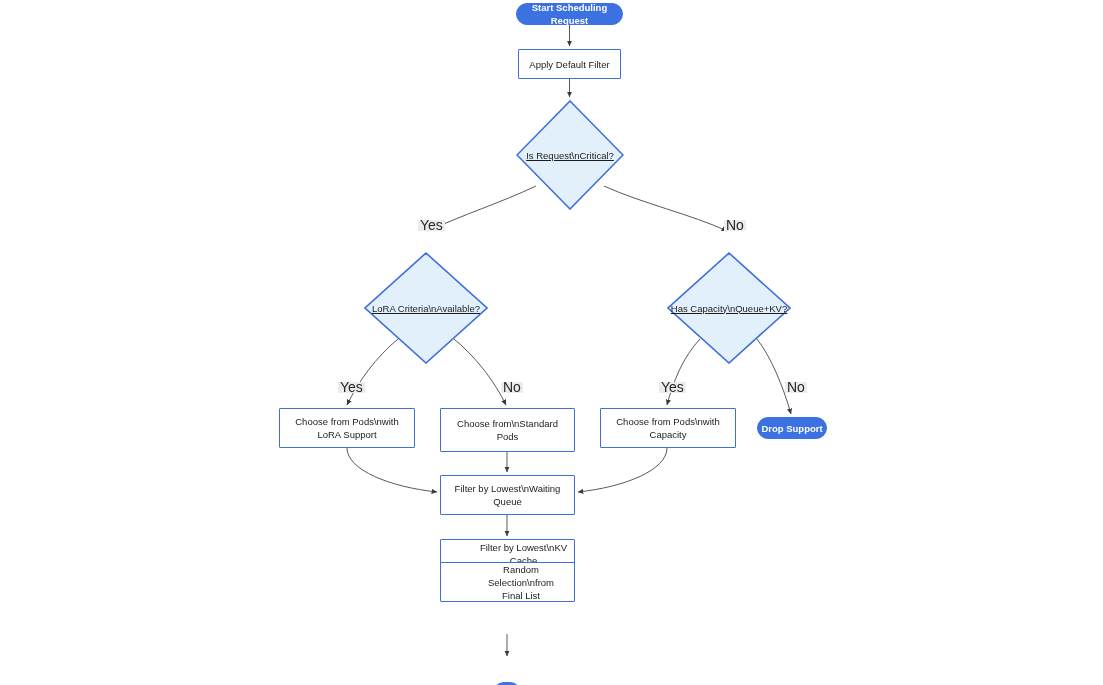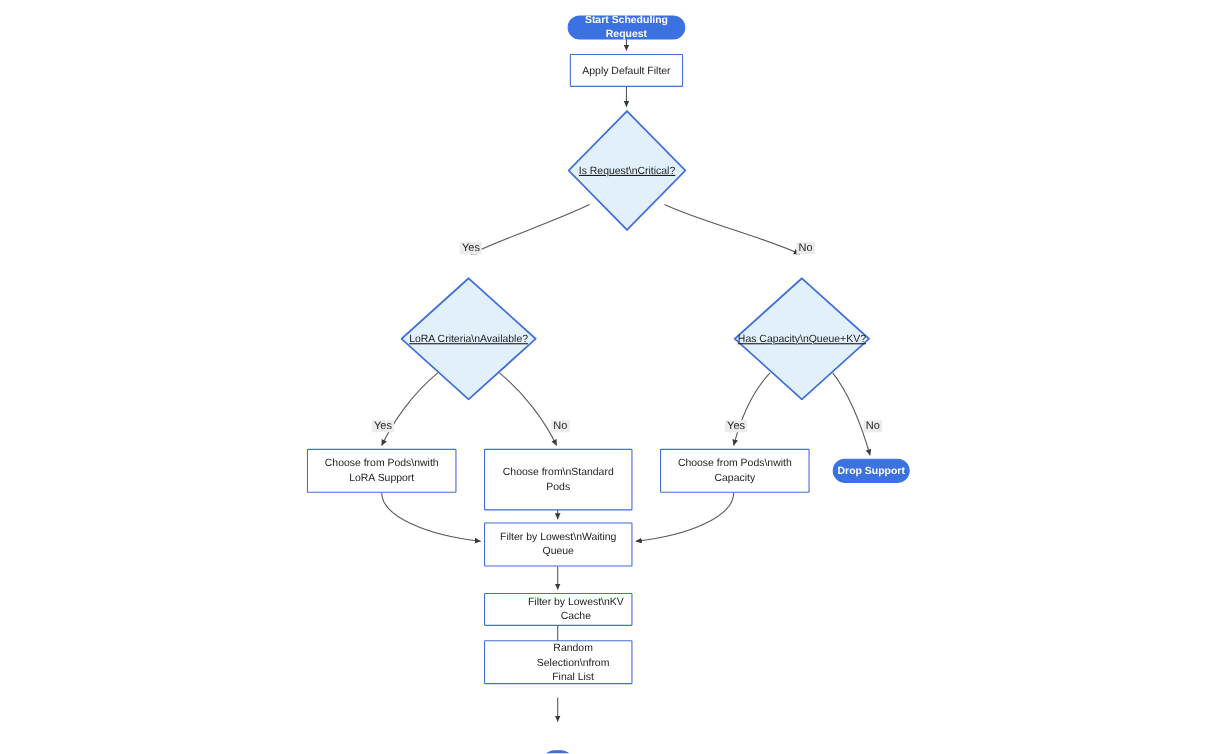--- a/index.html
+++ b/index.html
@@ -68,21 +68,21 @@
     z-index: 1;
     padding: 0 4px;
     white-space: nowrap;
   }
   .node-label {
     white-space: pre-line;
     padding: 0 6px;
   }
   .edge-label {
     position: absolute;
-    font-size: 10px;
+    font-size: 14px;
     line-height: 11px;
     color: #26262b;
     background: #ececec;
     padding: 0px 2px;
     z-index: 3;
     white-space: nowrap;
   }
 </style>
 </head>
 <body>
@@ -106,21 +106,21 @@
       <path d="M757,339 C771,357 783,386 791,414"></path>
       <path d="M347,448 C347,470 390,487 437,492"></path>
       <path d="M507,448 L507,472"></path>
       <path d="M667,448 C667,470 625,487 578,492"></path>
       <path d="M507,515 L507,536"></path>
       <path d="M507,569 L507,591"></path>
       <path d="M507,634 L507,656"></path>
     </g>
   </svg>
 
-  <div class="node node-terminal" style="left:516px; top:14px; width:107px; height:22px;">
+  <div class="node node-terminal" style="left:516px; top:3px; width:107px; height:22px;">
     <span>Start Scheduling Request</span>
   </div>
 
   <div class="node node-process" style="left:518px; top:49px; width:103px; height:30px;justify-content:center;">
     <span class="node-label">Apply Default Filter</span>
   </div>
 
   <div class="node node-decision" style="left:516px; top:100px; width:108px; height:110px;">
     <svg class="diamond-shape" viewBox="0 0 108 110" preserveAspectRatio="none">
       <polygon points="54,1 107,55 54,109 1,55" fill="#e2f0fc" stroke="#3f6fd8" stroke-width="1.6"></polygon>
@@ -140,21 +140,21 @@
       <polygon points="62,1 123,56 62,111 1,56" fill="#e2f0fc" stroke="#3f6fd8" stroke-width="1.6"></polygon>
     </svg>
     <span class="diamond-label">Has Capacity\nQueue+KV?</span>
   </div>
 
   <div class="node node-process" style="left:279px; top:408px; width:136px; height:40px;">
     <span class="node-label">Choose from Pods\nwith
 LoRA Support</span>
   </div>
 
-  <div class="node node-process" style="left:440px; top:408px; width:135px; height:56px;">
+  <div class="node node-process" style="left:440px; top:408px; width:135px; height:44px;">
     <span class="node-label">Choose from\nStandard
 Pods</span>
   </div>
 
   <div class="node node-process" style="left:600px; top:408px; width:136px; height:40px;">
     <span class="node-label">Choose from Pods\nwith
 Capacity</span>
   </div>
 
   <div class="node node-terminal" style="left:757px; top:417px; width:70px; height:22px;">
@@ -163,21 +163,21 @@
 
   <div class="node node-process" style="left:440px; top:475px; width:135px; height:40px;align-items:center;">
     <span class="node-label">Filter by Lowest\nWaiting
 Queue</span>
   </div>
 
   <div class="node node-process" style="left:440px; top:539px; width:135px; height:30px;padding-left:32px;">
     <span class="node-label">Filter by Lowest\nKV Cache</span>
   </div>
 
-  <div class="node node-process" style="left:440px; top:582px; width:135px; height:40px;padding-left:27px;">
+  <div class="node node-process" style="left:440px; top:562px; width:135px; height:40px;padding-left:27px;">
     <span class="node-label">Random Selection\nfrom
 Final List</span>
   </div>
 
   <div class="node node-terminal" style="left:493px; top:682px; width:28px; height:22px;">
     <span>End</span>
   </div>
 
   <div class="edge-label" style="left:418px; top:220px;">Yes</div>
   <div class="edge-label" style="left:724px; top:220px;">No</div>

